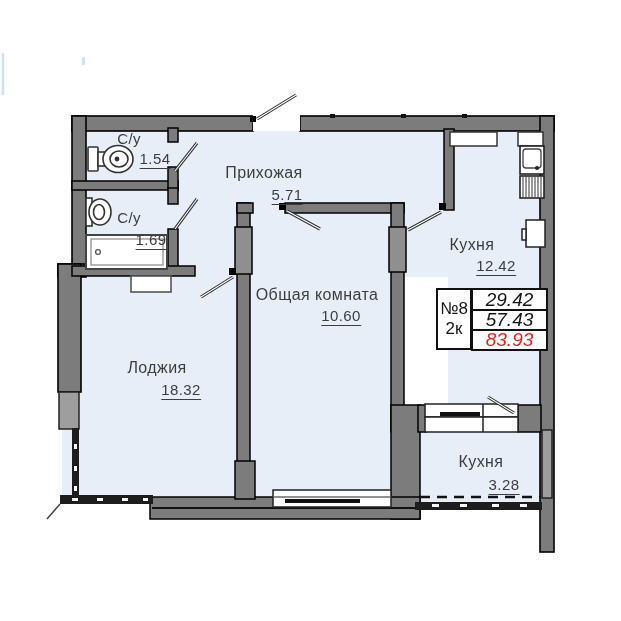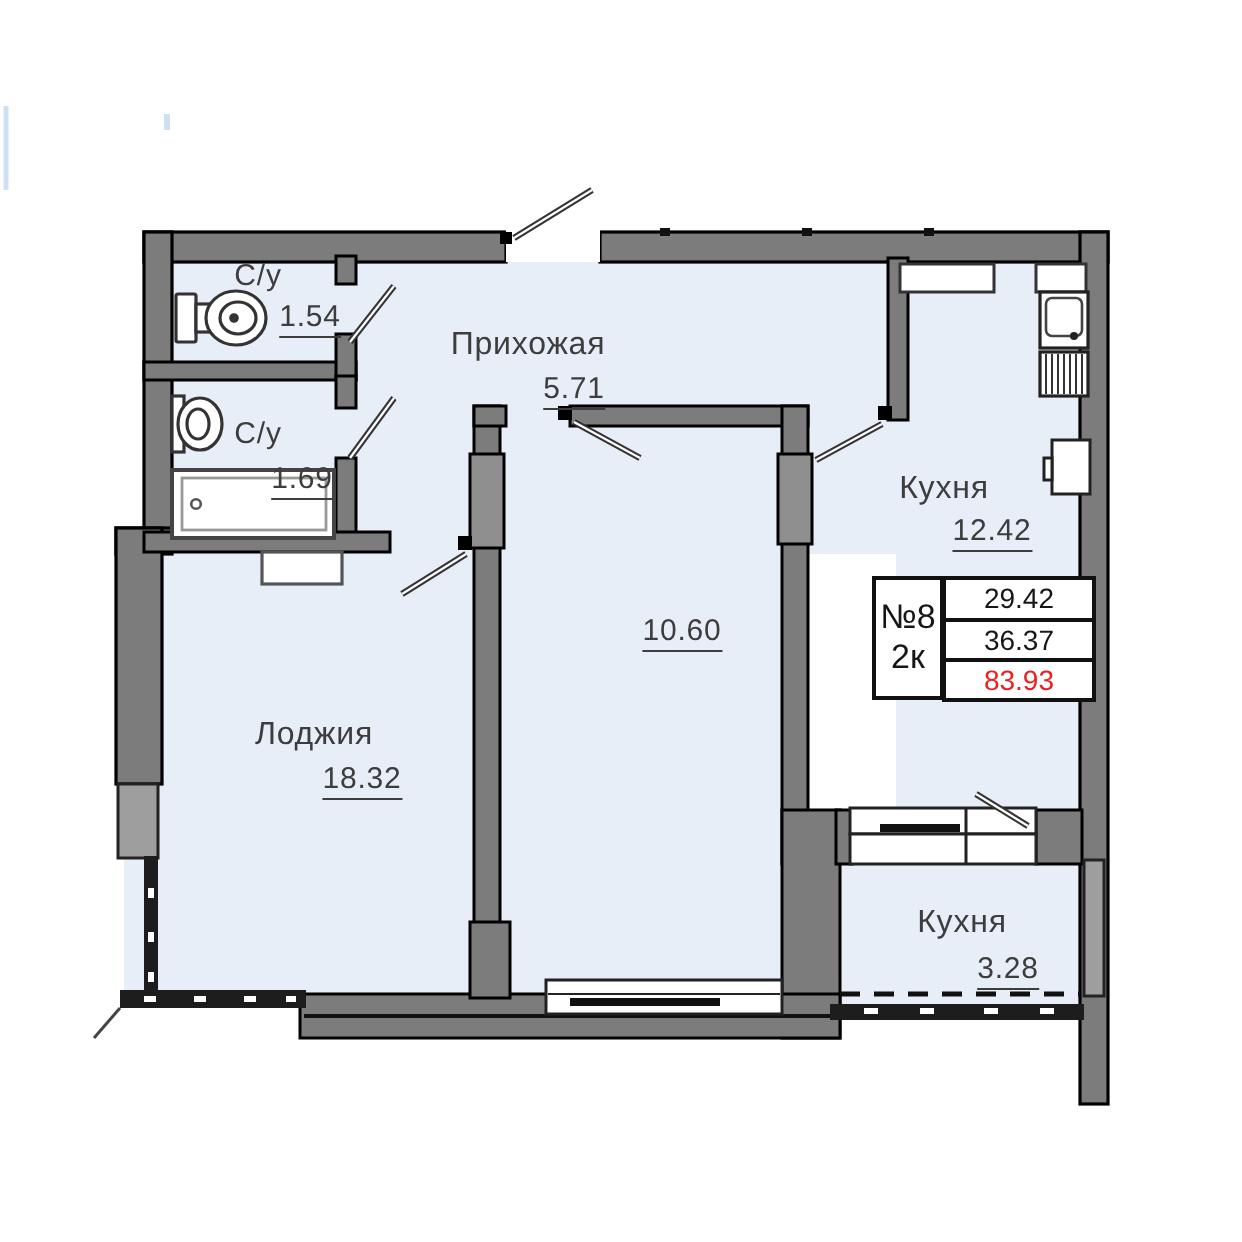--- a/index.html
+++ b/index.html
@@ -6,21 +6,21 @@
   body{width:621px;height:621px;font-family:"Liberation Sans",sans-serif;}
   .plan{position:relative;width:621px;height:612px;background:#ffffff;overflow:hidden;}
   .plan svg{position:absolute;left:0;top:0;}
   .lbl{position:absolute;transform:translate(-50%,-50%);font-size:16px;color:var(--text,#3d3d3d);
        letter-spacing:.4px;white-space:nowrap;line-height:1;}
   .lbl.sm{font-size:15px;}
   .lbl.area{font-size:15px;border-bottom:1.6px solid var(--text,#3d3d3d);padding:0 0 2px;margin-left:24px;}
   .cell{position:absolute;display:flex;align-items:center;justify-content:center;
         color:#161616;line-height:1.05;}
   .cell.unit{flex-direction:column;font-size:17px;gap:2px;}
-  .cell.val{font-size:14px;}
+  .cell.val{font-size:19px;font-style:italic;}
   .cell.total{color:var(--total-area-red,#ee1d1d);}
 </style>
 </head>
 <body>
 
 <div class="plan">
 
 <svg width="621" height="621" viewBox="0 0 621 621">
 
   <g>
@@ -194,29 +194,30 @@
 
   <div class="lbl sm" style="left:129px;top:217px">С/у</div>
   <div class="lbl area" style="left:127px;top:241px">1.69</div>
 
   <div class="lbl" style="left:264px;top:173px">Прихожая</div>
   <div class="lbl area" style="left:263px;top:196px">5.71</div>
 
   <div class="lbl" style="left:472px;top:245px">Кухня</div>
   <div class="lbl area" style="left:472px;top:267px">12.42</div>
 
+  <div class="lbl" style="left:317px;top:295px">Общая комната</div>
   <div class="lbl area" style="left:317px;top:317px">10.60</div>
 
   <div class="lbl" style="left:157px;top:368px">Лоджия</div>
   <div class="lbl area" style="left:157px;top:391px">18.32</div>
 
   <div class="lbl" style="left:481px;top:462px">Кухня</div>
   <div class="lbl area" style="left:480px;top:486px">3.28</div>
 
   <div class="cell unit" style="left:437px;top:289px;width:34px;height:60px">
     <span>№8</span>
     <span>2к</span>
   </div>
   <div class="cell val" style="left:472px;top:289px;width:75px;height:21px">29.42</div>
-  <div class="cell val" style="left:472px;top:310px;width:75px;height:20px">36.37</div>
+  <div class="cell val" style="left:472px;top:310px;width:75px;height:20px">57.43</div>
   <div class="cell val total" style="left:472px;top:330px;width:75px;height:20px">83.93</div>
 
 </div>
 
 </body></html>

